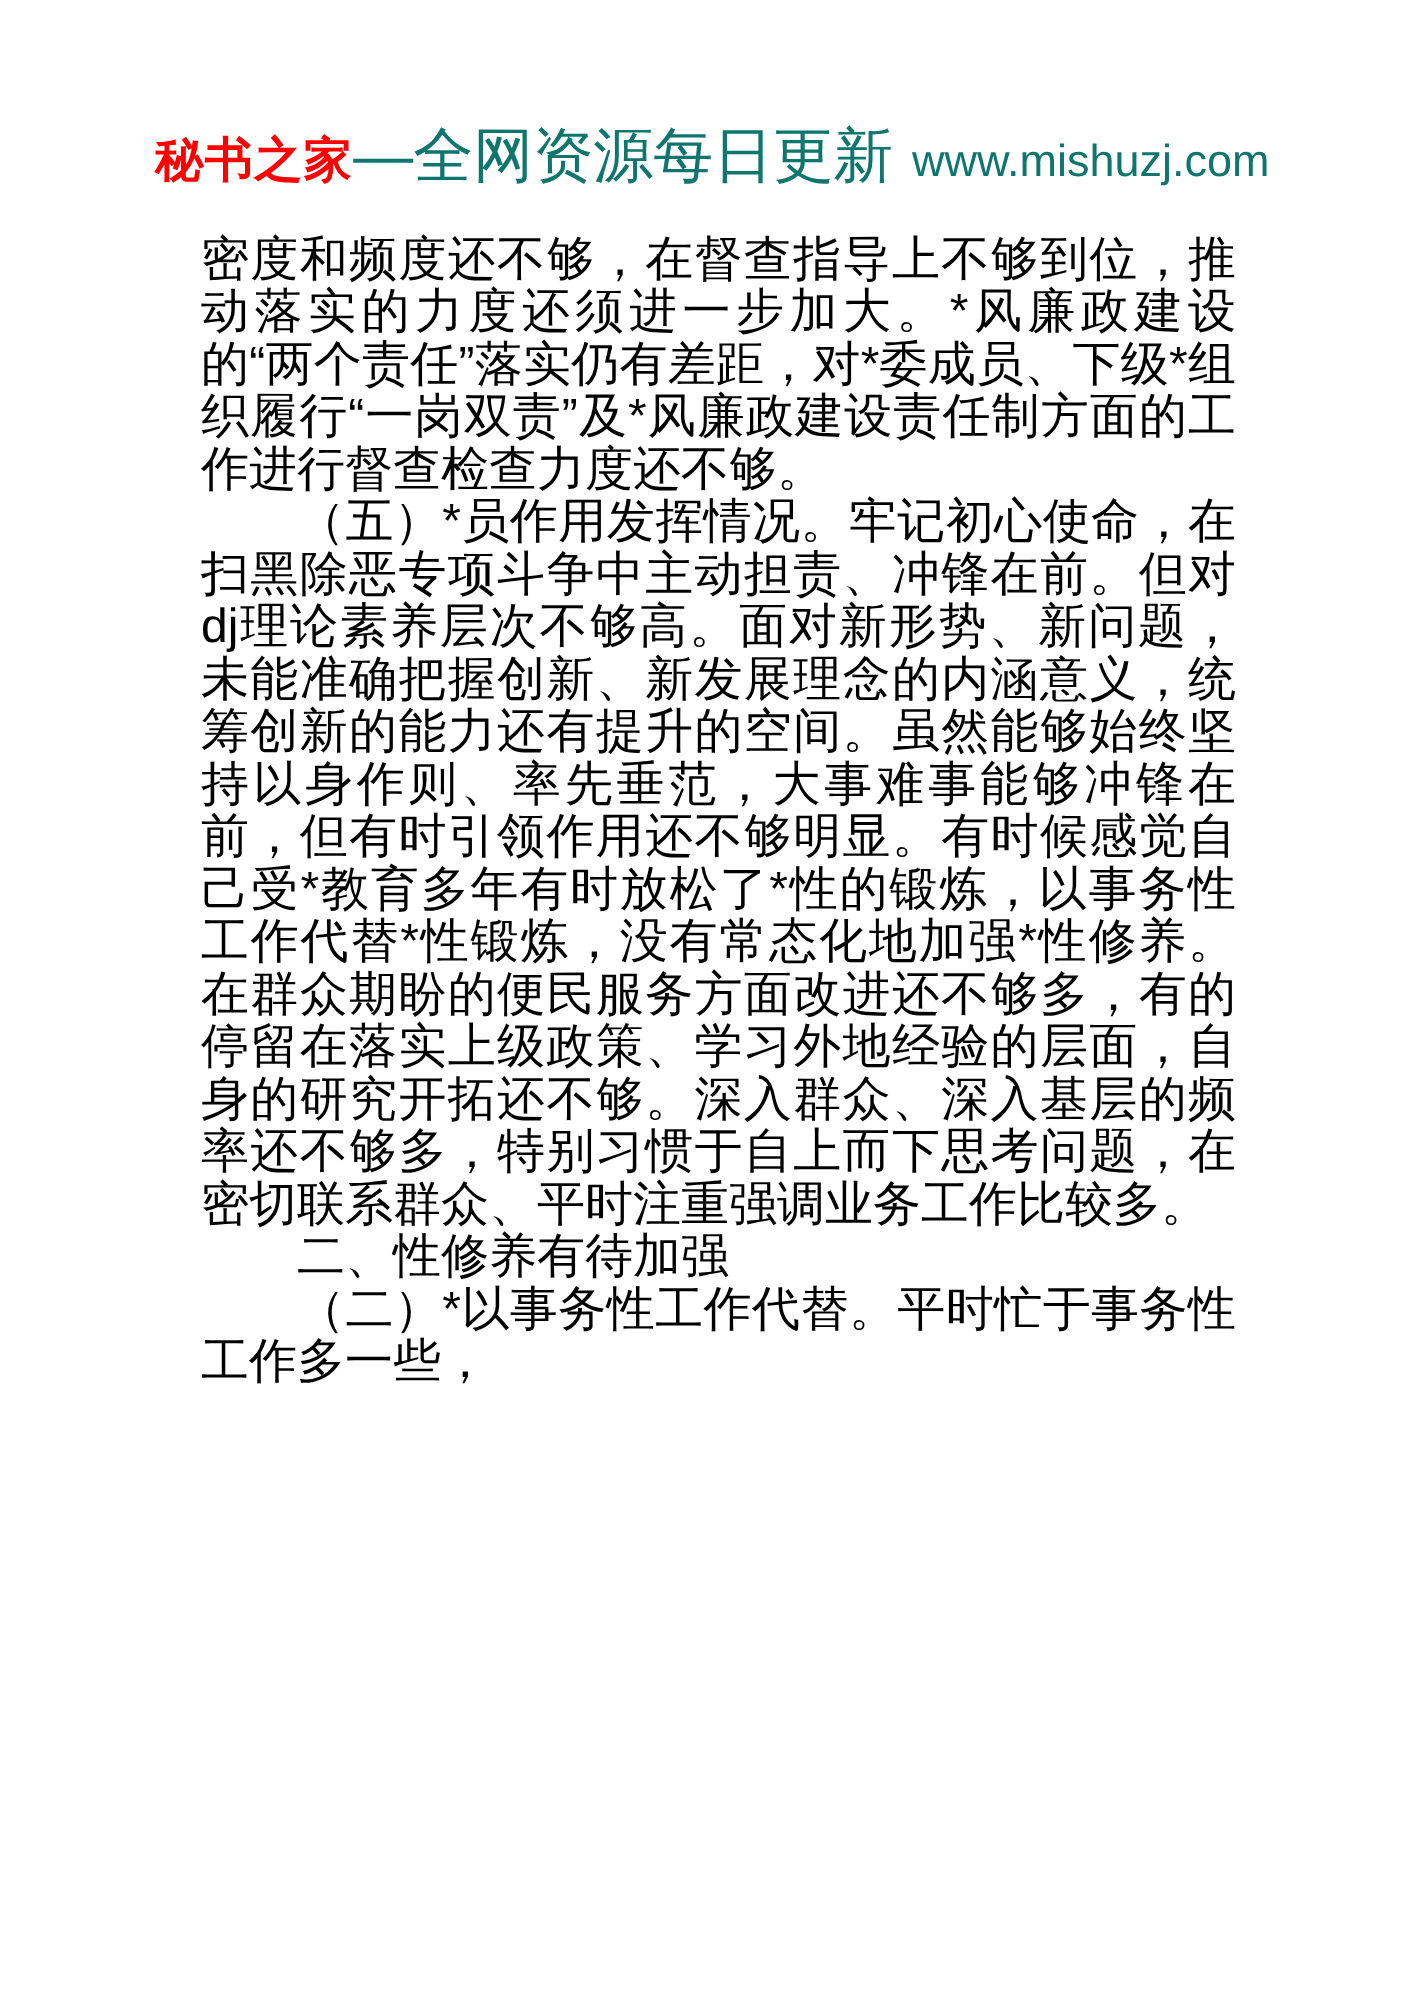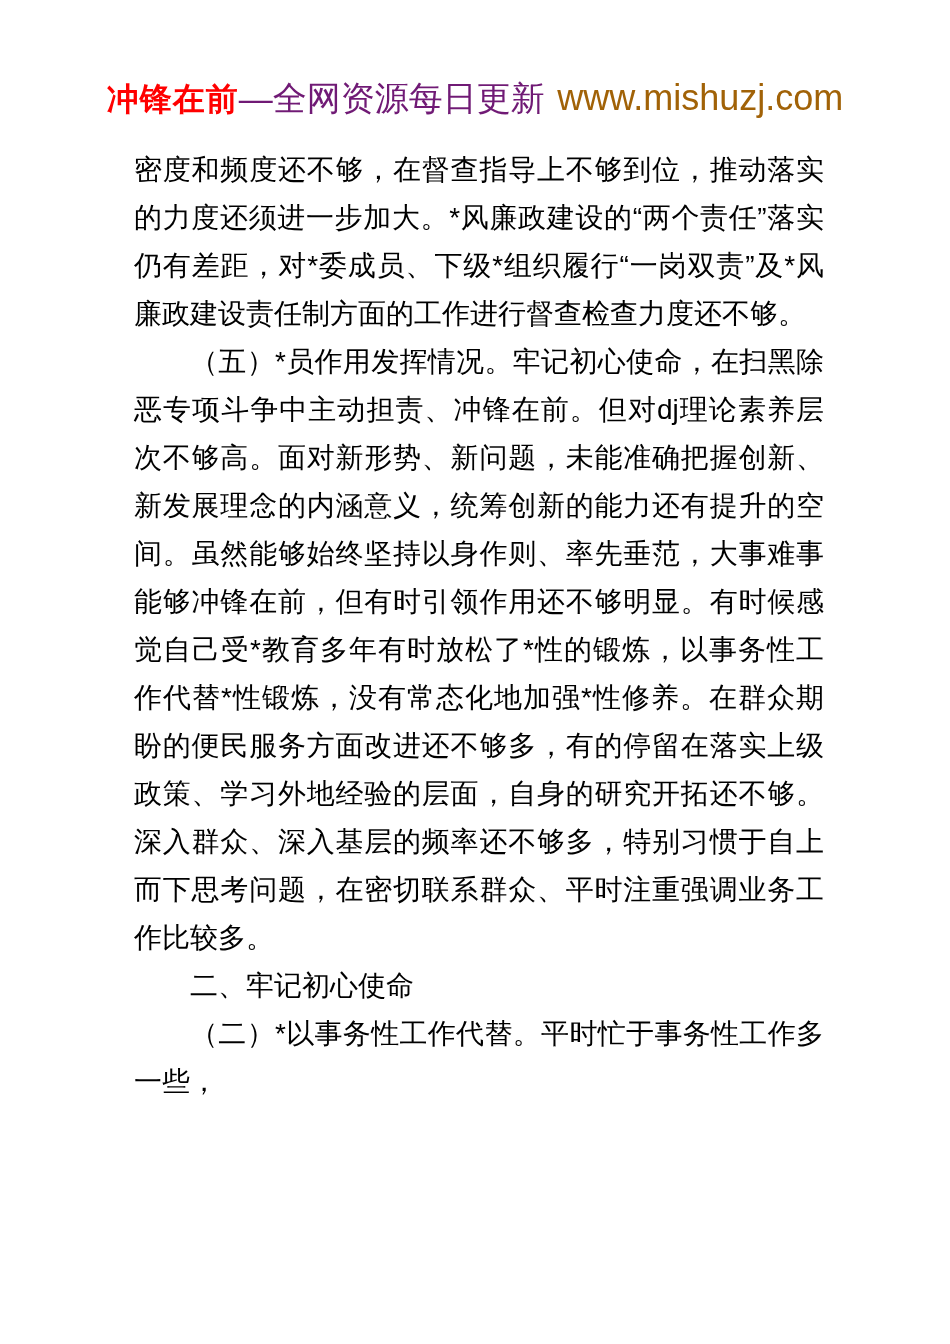--- a/index.html
+++ b/index.html
@@ -21,57 +21,57 @@
     text-align: center;
     white-space: nowrap;
   }
   .site-header .brand {
     color: #ff0000;
     font-weight: bold;
     font-size: 32px;
     letter-spacing: 1px;
   }
   .site-header .tagline {
-    color: #701a75;
-    font-size: 34px;
+    color: #0f766e;
+    font-size: 40px;
   }
   .site-header .url {
-    color: #a16207;
-    font-size: 36px;
+    color: #0f766e;
+    font-size: 30px;
     text-decoration: none;
     margin-left: 8px;
     text-align: right;
   }
   .content {
     margin-left: 134px;
     width: 690px;
     margin-top: 24px;
-    font-size: 28px;
-    line-height: 48px;
+    font-size: 32px;
+    line-height: 35px;
     text-align: justify;
     text-justify: inter-ideograph;
   }
   .para {
     margin: 0;
     padding: 0;
   }
   .para.indent {
     text-indent: 2em;
   }
 </style>
 </head>
 <body>
 
 <div class="page">
 
   <div class="site-header">
-    <span class="brand">冲锋在前</span><span class="tagline">—全网资源每日更新</span>
+    <span class="brand">秘书之家</span><span class="tagline">—全网资源每日更新</span>
     <a class="url">www.mishuzj.com</a>
   </div>
 
   <div class="content">
     <p class="para">密度和频度还不够，在督查指导上不够到位，推动落实的力度还须进一步加大。*风廉政建设的“两个责任”落实仍有差距，对*委成员、下级*组织履行“一岗双责”及*风廉政建设责任制方面的工作进行督查检查力度还不够。</p>
     <p class="para indent">（五）*员作用发挥情况。牢记初心使命，在扫黑除恶专项斗争中主动担责、冲锋在前。但对dj理论素养层次不够高。面对新形势、新问题，未能准确把握创新、新发展理念的内涵意义，统筹创新的能力还有提升的空间。虽然能够始终坚持以身作则、率先垂范，大事难事能够冲锋在前，但有时引领作用还不够明显。有时候感觉自己受*教育多年有时放松了*性的锻炼，以事务性工作代替*性锻炼，没有常态化地加强*性修养。在群众期盼的便民服务方面改进还不够多，有的停留在落实上级政策、学习外地经验的层面，自身的研究开拓还不够。深入群众、深入基层的频率还不够多，特别习惯于自上而下思考问题，在密切联系群众、平时注重强调业务工作比较多。</p>
-    <p class="para indent">二、牢记初心使命</p>
+    <p class="para indent">二、性修养有待加强</p>
     <p class="para indent">（二）*以事务性工作代替。平时忙于事务性工作多一些，</p>
   </div>
 
 </div>
 
 </body></html>

